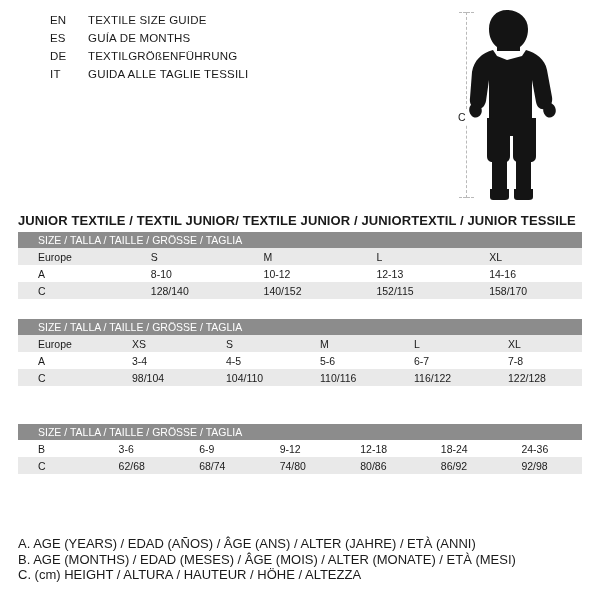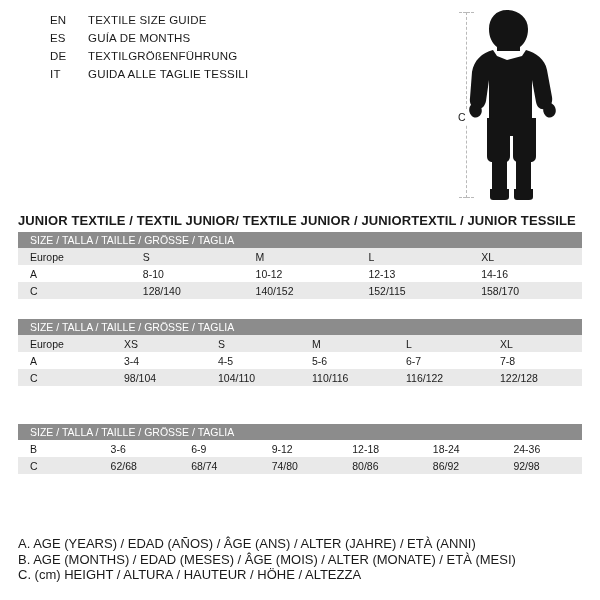--- a/index.html
+++ b/index.html
@@ -108,21 +108,21 @@
   .section-title.two-line {
     line-height: 15px;
   }
   table.size-table {
     border-collapse: collapse;
     width: 564px;
     table-layout: fixed;
   }
   table.size-table td {
     font-size: 10.5px;
-    padding: 0 0 0 12px;
+    padding: 0 0 0 20px;
     height: 17px;
     vertical-align: middle;
     border: 0;
   }
   tr.head-row td {
     background: #8c8c8c;
     color: #ffffff;
     font-size: 10.5px;
     height: 16px;
   }

